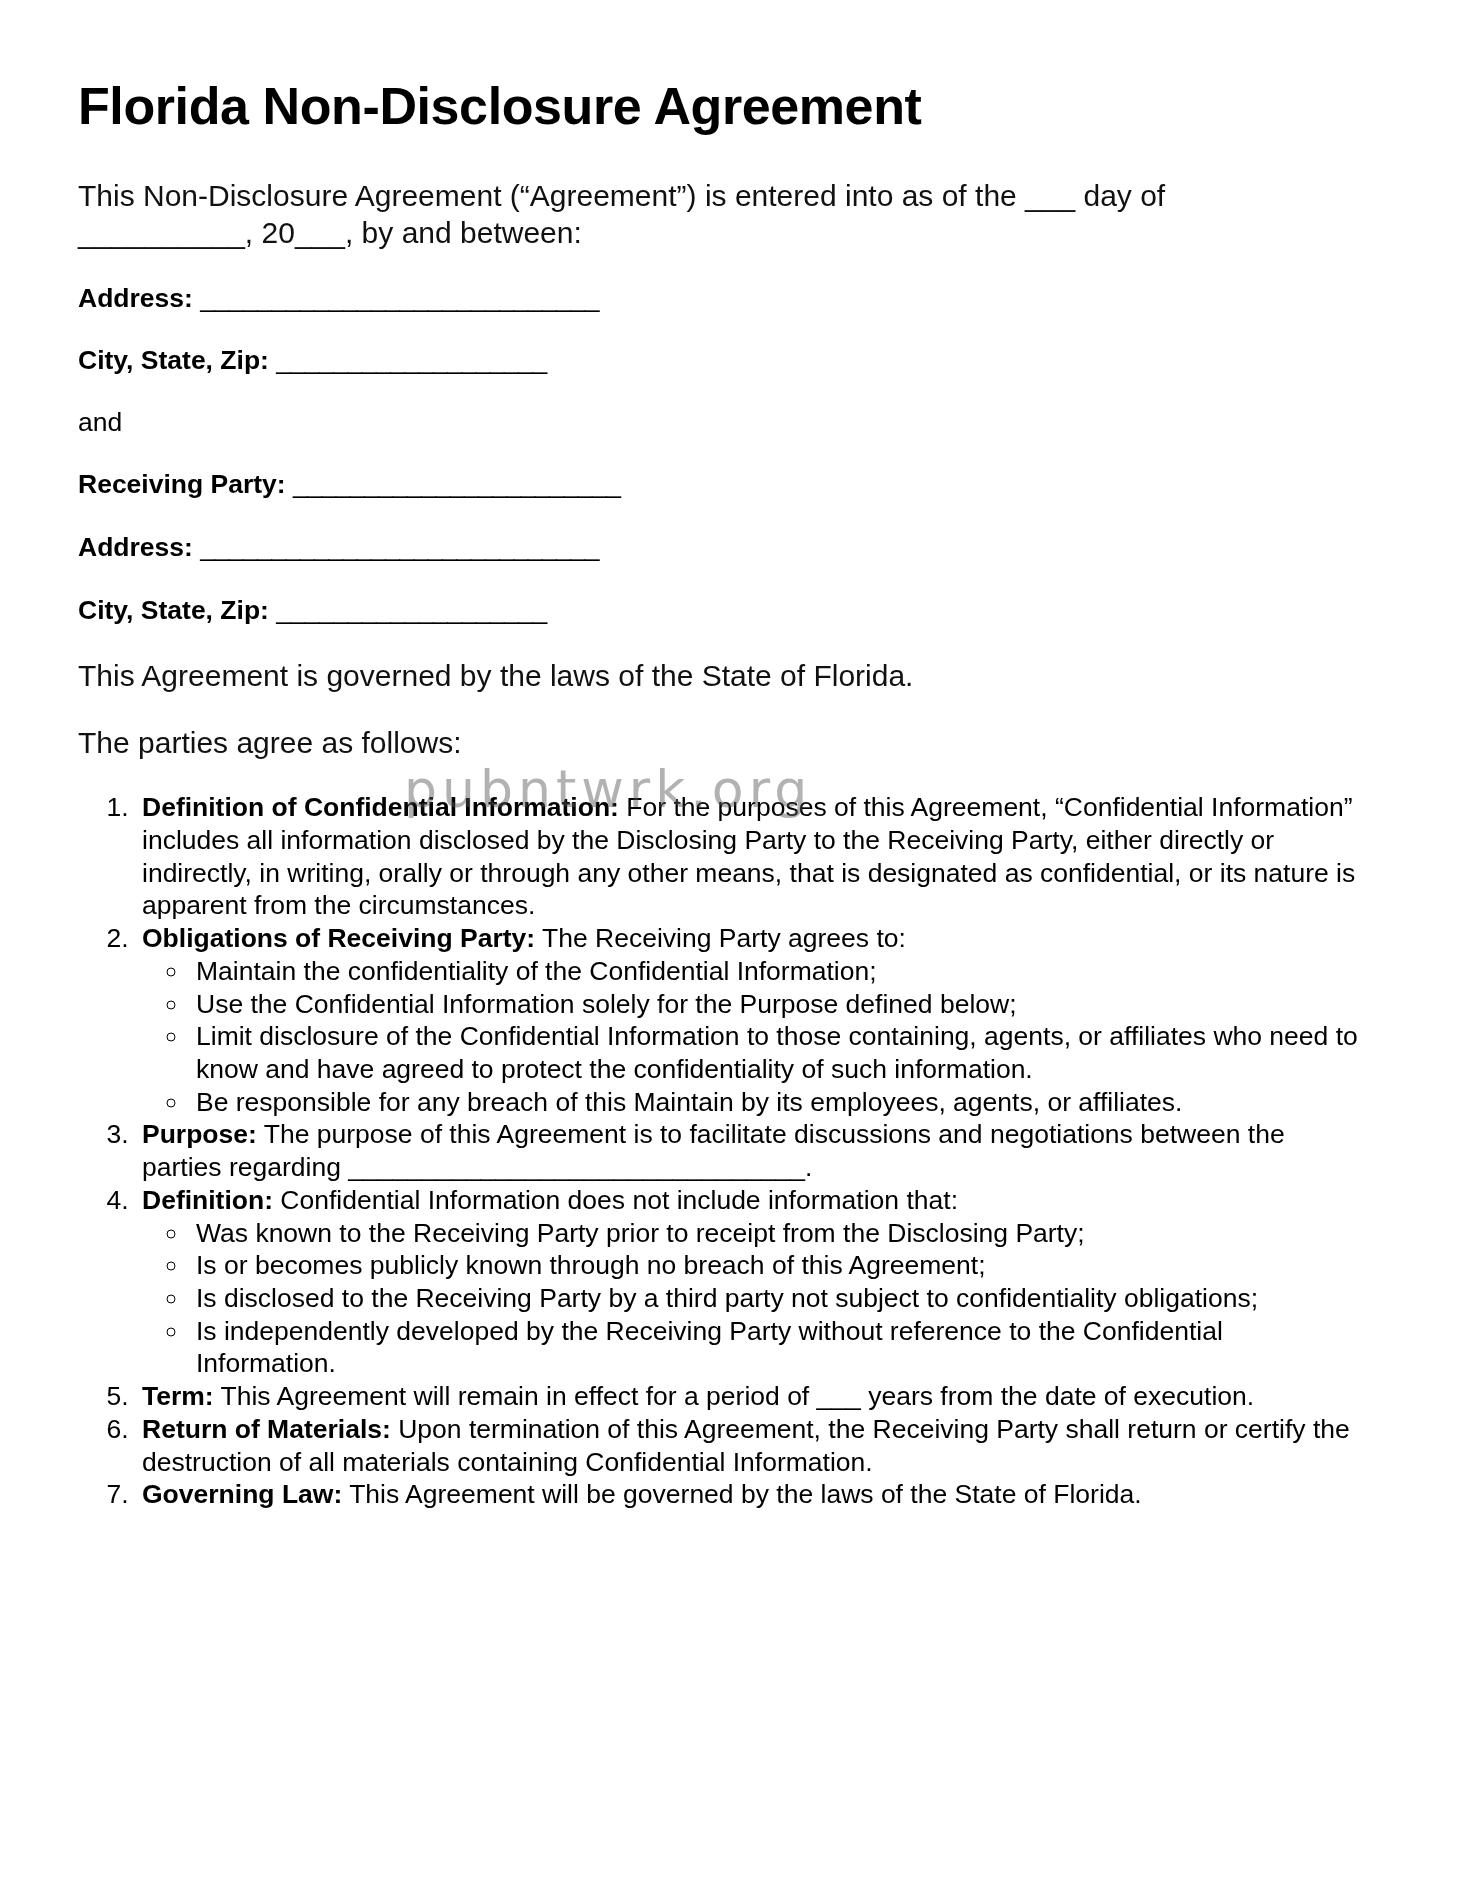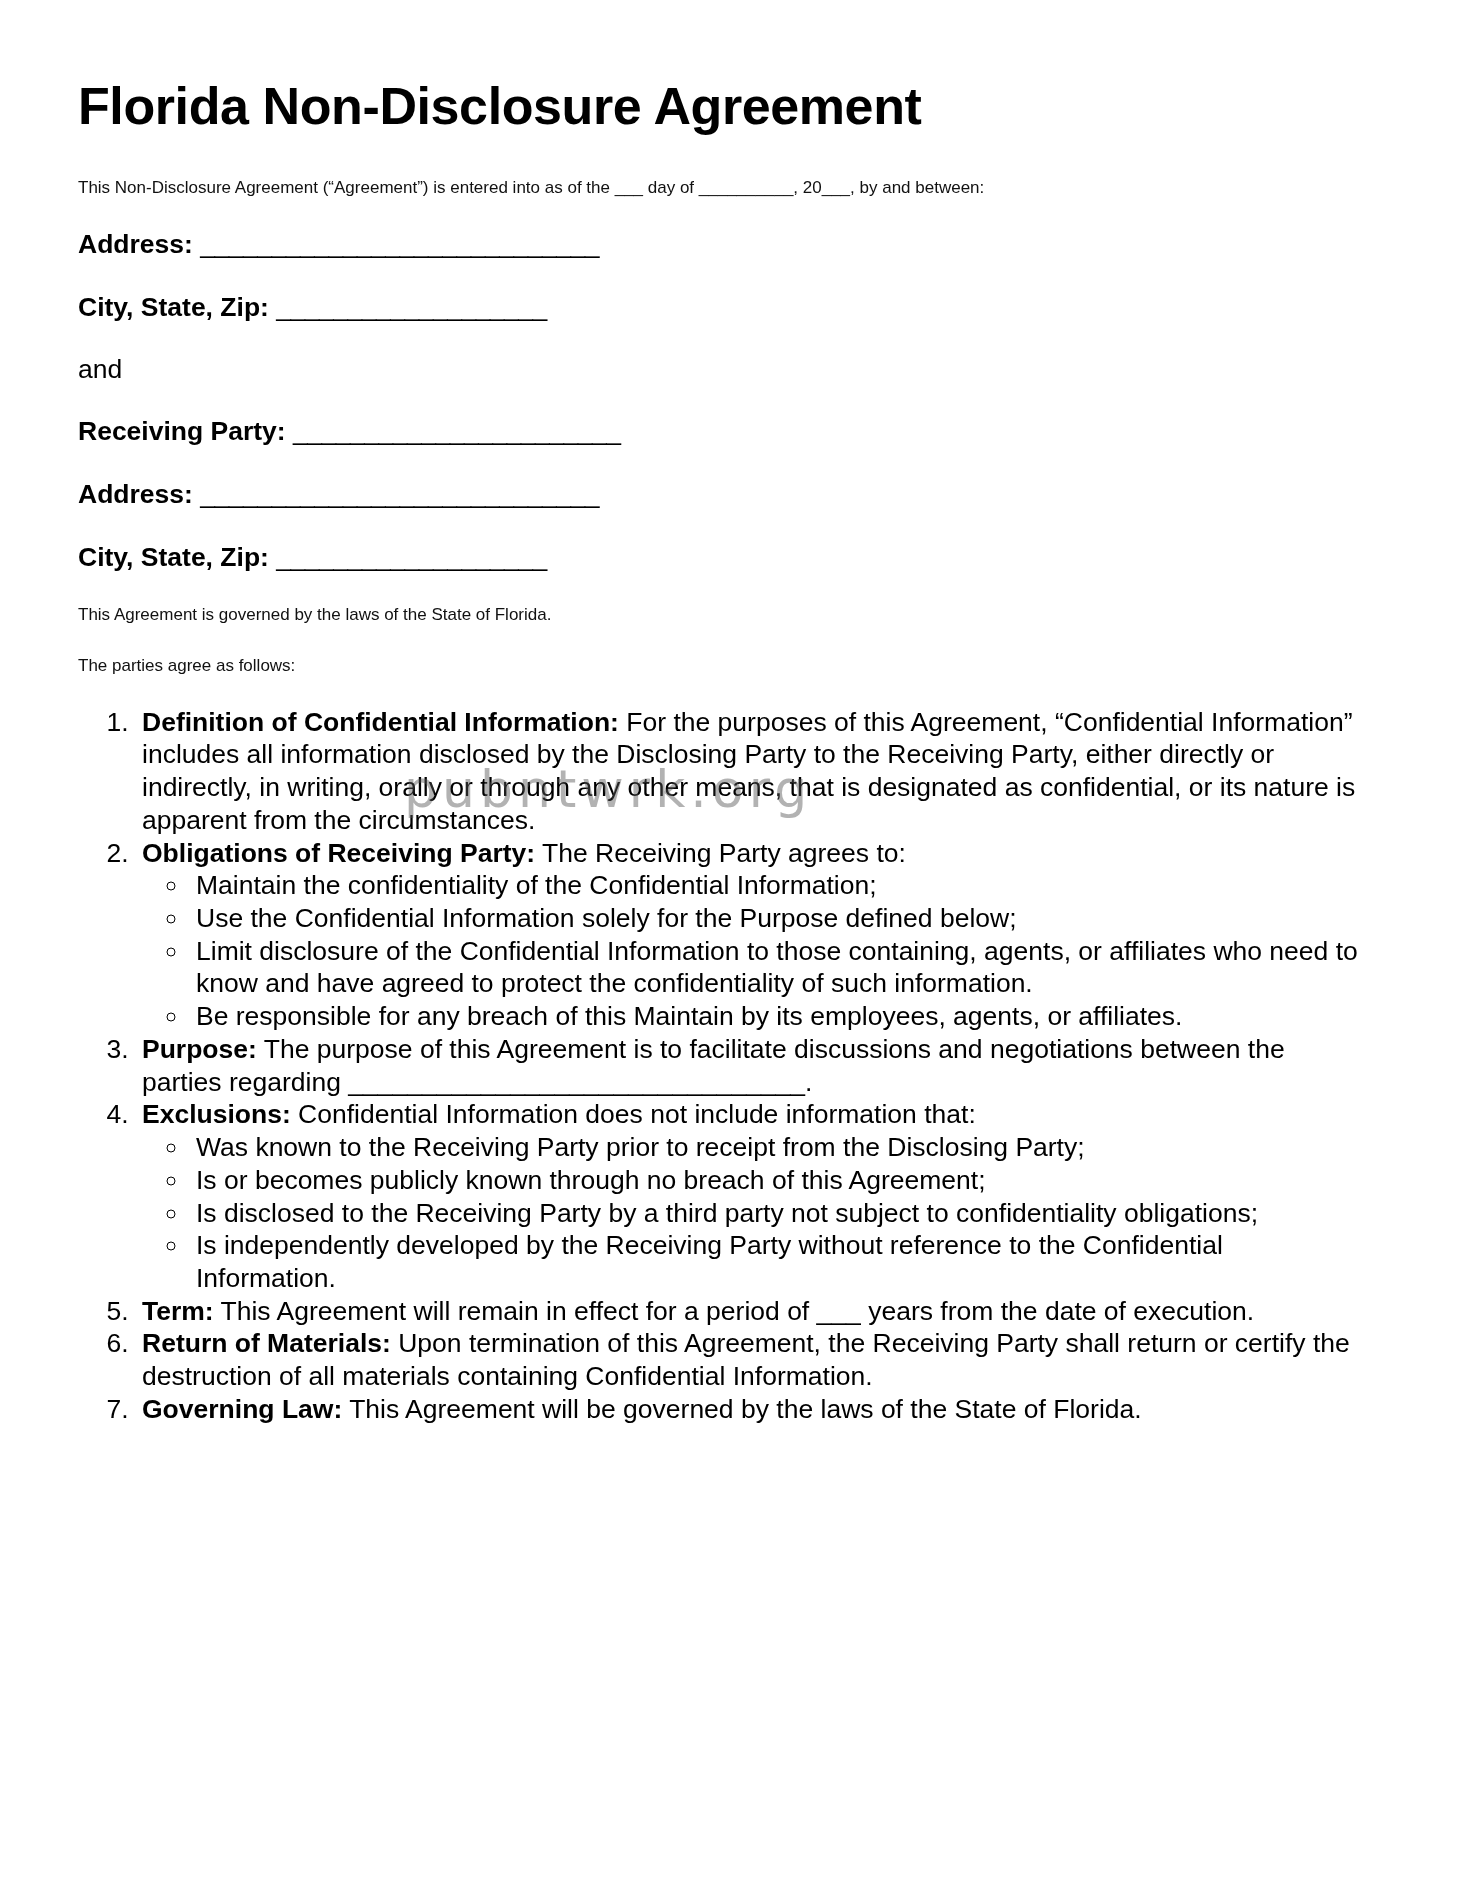--- a/index.html
+++ b/index.html
@@ -25,21 +25,21 @@
   }
   .doc-title {
     font-size: 52px;
     font-weight: bold;
     letter-spacing: -0.4px;
     line-height: 1.1;
     margin: 0 0 42px 0;
     color: #000;
   }
   p.block {
-    font-size: 17px;
+    font-size: 30px;
     line-height: 1.24;
     margin: 0 0 30px 0;
     color: #111;
     max-width: 1200px;
   }
   .fieldline {
     font-size: 26.5px;
     line-height: 1.24;
     margin: 0 0 30px 0;
   }
@@ -144,21 +144,21 @@
           <li>Maintain the confidentiality of the Confidential Information;</li>
           <li>Use the Confidential Information solely for the Purpose defined below;</li>
           <li>Limit disclosure of the Confidential Information to those containing, agents, or affiliates who need to know and have agreed to protect the confidentiality of such information.</li>
           <li>Be responsible for any breach of this Maintain by its employees, agents, or affiliates.</li>
         </ul>
       </li>
       <li>
         <span class="txt"><b>Purpose:</b><span> The purpose of this Agreement is to facilitate discussions and negotiations between the parties regarding _______________________________.</span></span>
       </li>
       <li>
-        <span class="txt"><b>Exclusions:</b><span> Confidential Information does not include information that:</span></span>
+        <span class="txt"><b>Definition:</b><span> Confidential Information does not include information that:</span></span>
         <ul class="subs">
           <li>Was known to the Receiving Party prior to receipt from the Disclosing Party;</li>
           <li>Is or becomes publicly known through no breach of this Agreement;</li>
           <li>Is disclosed to the Receiving Party by a third party not subject to confidentiality obligations;</li>
           <li>Is independently developed by the Receiving Party without reference to the Confidential Information.</li>
         </ul>
       </li>
       <li>
         <span class="txt"><b>Term:</b><span> This Agreement will remain in effect for a period of ___ years from the date of execution.</span></span>
       </li>

